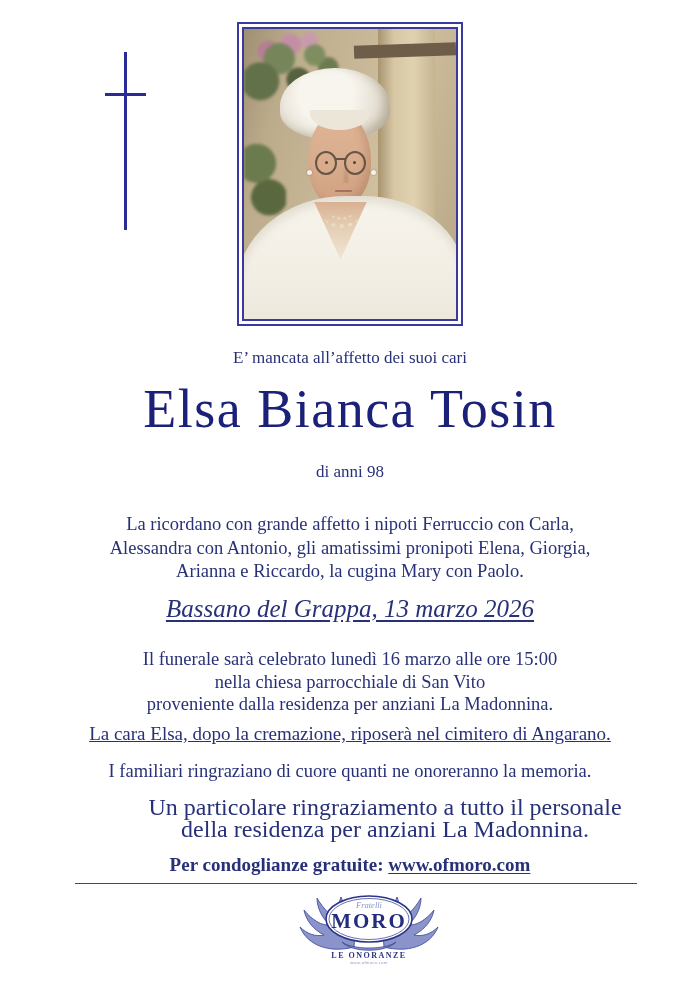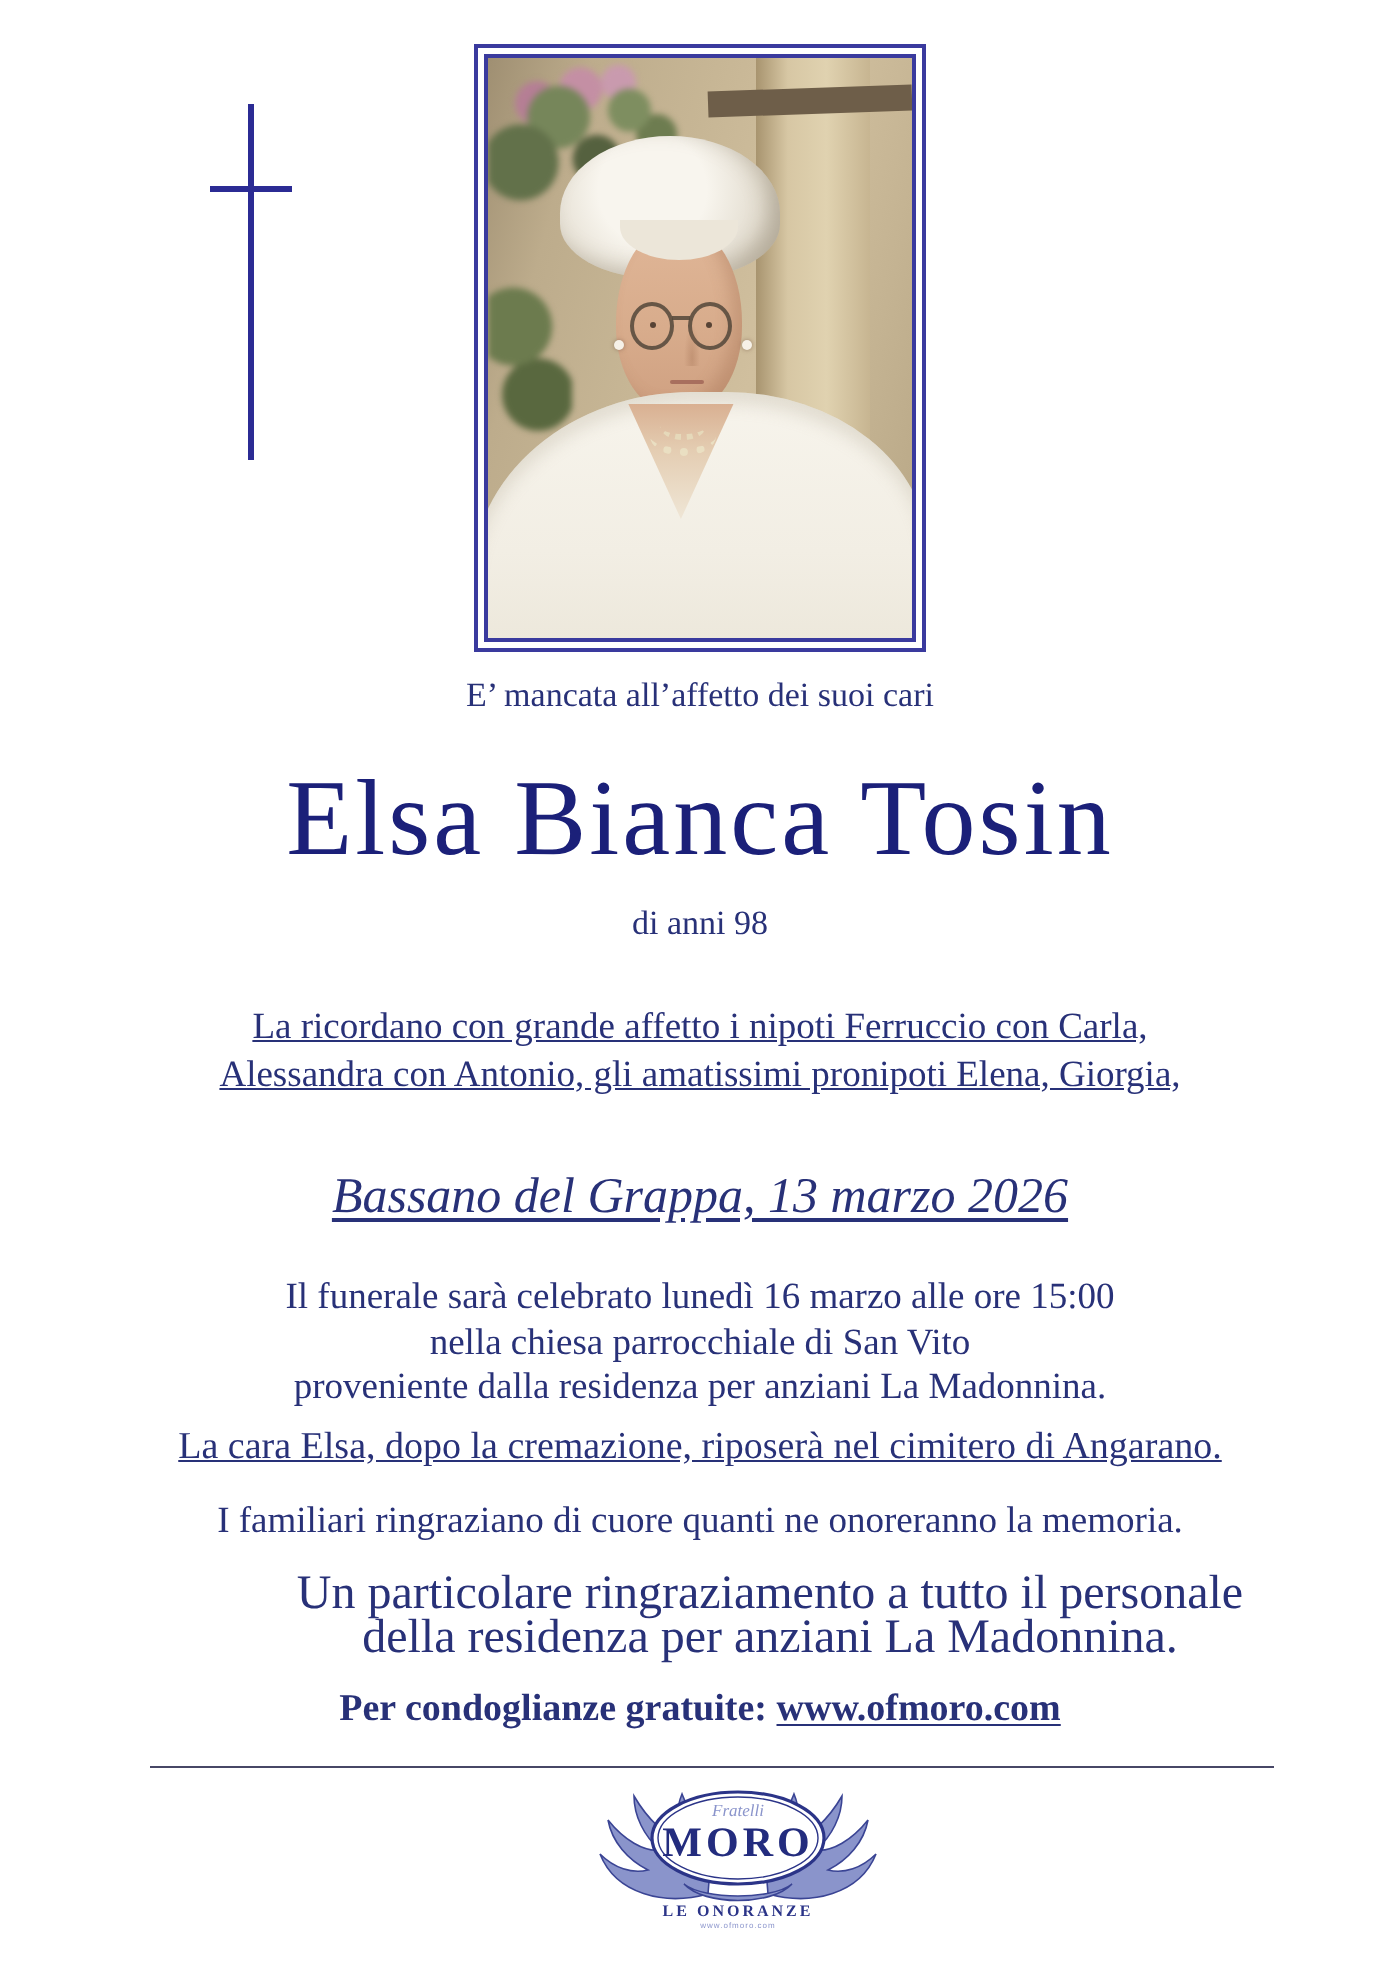--- a/index.html
+++ b/index.html
@@ -69,25 +69,25 @@
     box-shadow:inset 0 6px 8px rgba(180,170,150,.3); }
   .p-vneck { left:33%; top:59.5%; width:25%; height:20%;
     background:linear-gradient(180deg,#d9b092 0%,#e4cdb2 40%,#efe6d6 100%);
     -webkit-clip-path:polygon(0 0,100% 0,50% 100%); clip-path:polygon(0 0,100% 0,50% 100%); }
   .p-pearls1 { left:38%; top:61.5%; width:16%; height:7%;
     border-bottom:4px dotted #eadfc2; border-radius:50%; box-sizing:border-box; }
   .p-pearls2 { left:40.5%; top:61%; width:11%; height:5%;
     border-bottom:3px dotted #e6d9ba; border-radius:50%; box-sizing:border-box; }
 
   
-  .tb { position:absolute; left:0; width:100%; text-align:center; white-space:nowrap; }
+  .tb { position:absolute; left:0; width:100%; text-align:center; white-space:nowrap;margin-top:10px; }
   .intro       { top:338px; font-size:17px; }
   .name        { top:378px; font-size:54px; letter-spacing:1.5px; color:#1b2079; font-weight:normal; margin:0; }
   .age         { top:452px; font-size:17px; }
-  .family      { top:503px; font-size:18.5px; line-height:23.5px;text-decoration:underline; }
+  .family      { top:503px; font-size:18.5px; line-height:23.5px; }
   .dateline    { top:585px; font-size:25px; font-style:italic; text-decoration:underline; text-underline-offset:3px; }
   .funeral     { top:638px; font-size:18.5px; line-height:22.5px; }
   .cremation   { top:713px; font-size:19px;text-decoration:underline; }
   .thanks      { top:751px; font-size:18.5px; }
   .special     { top:786px; font-size:24px; line-height:22px;padding-left:35px; }
   .condolences { top:844px; font-size:19px; font-weight:bold; }
   .condolences .url { color:inherit; text-decoration:underline; text-underline-offset:2px; cursor:pointer; }
 
   .rule { position:absolute; top:883px; left:75px; width:562px; height:0; border-top:1.6px solid #474766; }
 
@@ -132,20 +132,21 @@
 
   <div class="tb intro">E’ mancata all’affetto dei suoi cari</div>
 
   <h1 class="tb name">Elsa Bianca Tosin</h1>
 
   <div class="tb age">di anni 98</div>
 
   <div class="tb family">
     <div>La ricordano con grande affetto i nipoti Ferruccio con Carla,</div>
     <div>Alessandra con Antonio, gli amatissimi pronipoti Elena, Giorgia,</div>
+    <div>Arianna e Riccardo, la cugina Mary con Paolo.</div>
   </div>
 
   <div class="tb dateline">Bassano del Grappa, 13 marzo 2026</div>
 
   <div class="tb funeral">
     <div>Il funerale sarà celebrato lunedì 16 marzo alle ore 15:00</div>
     <div>nella chiesa parrocchiale di San Vito</div>
     <div>proveniente dalla residenza per anziani La Madonnina.</div>
   </div>
 

